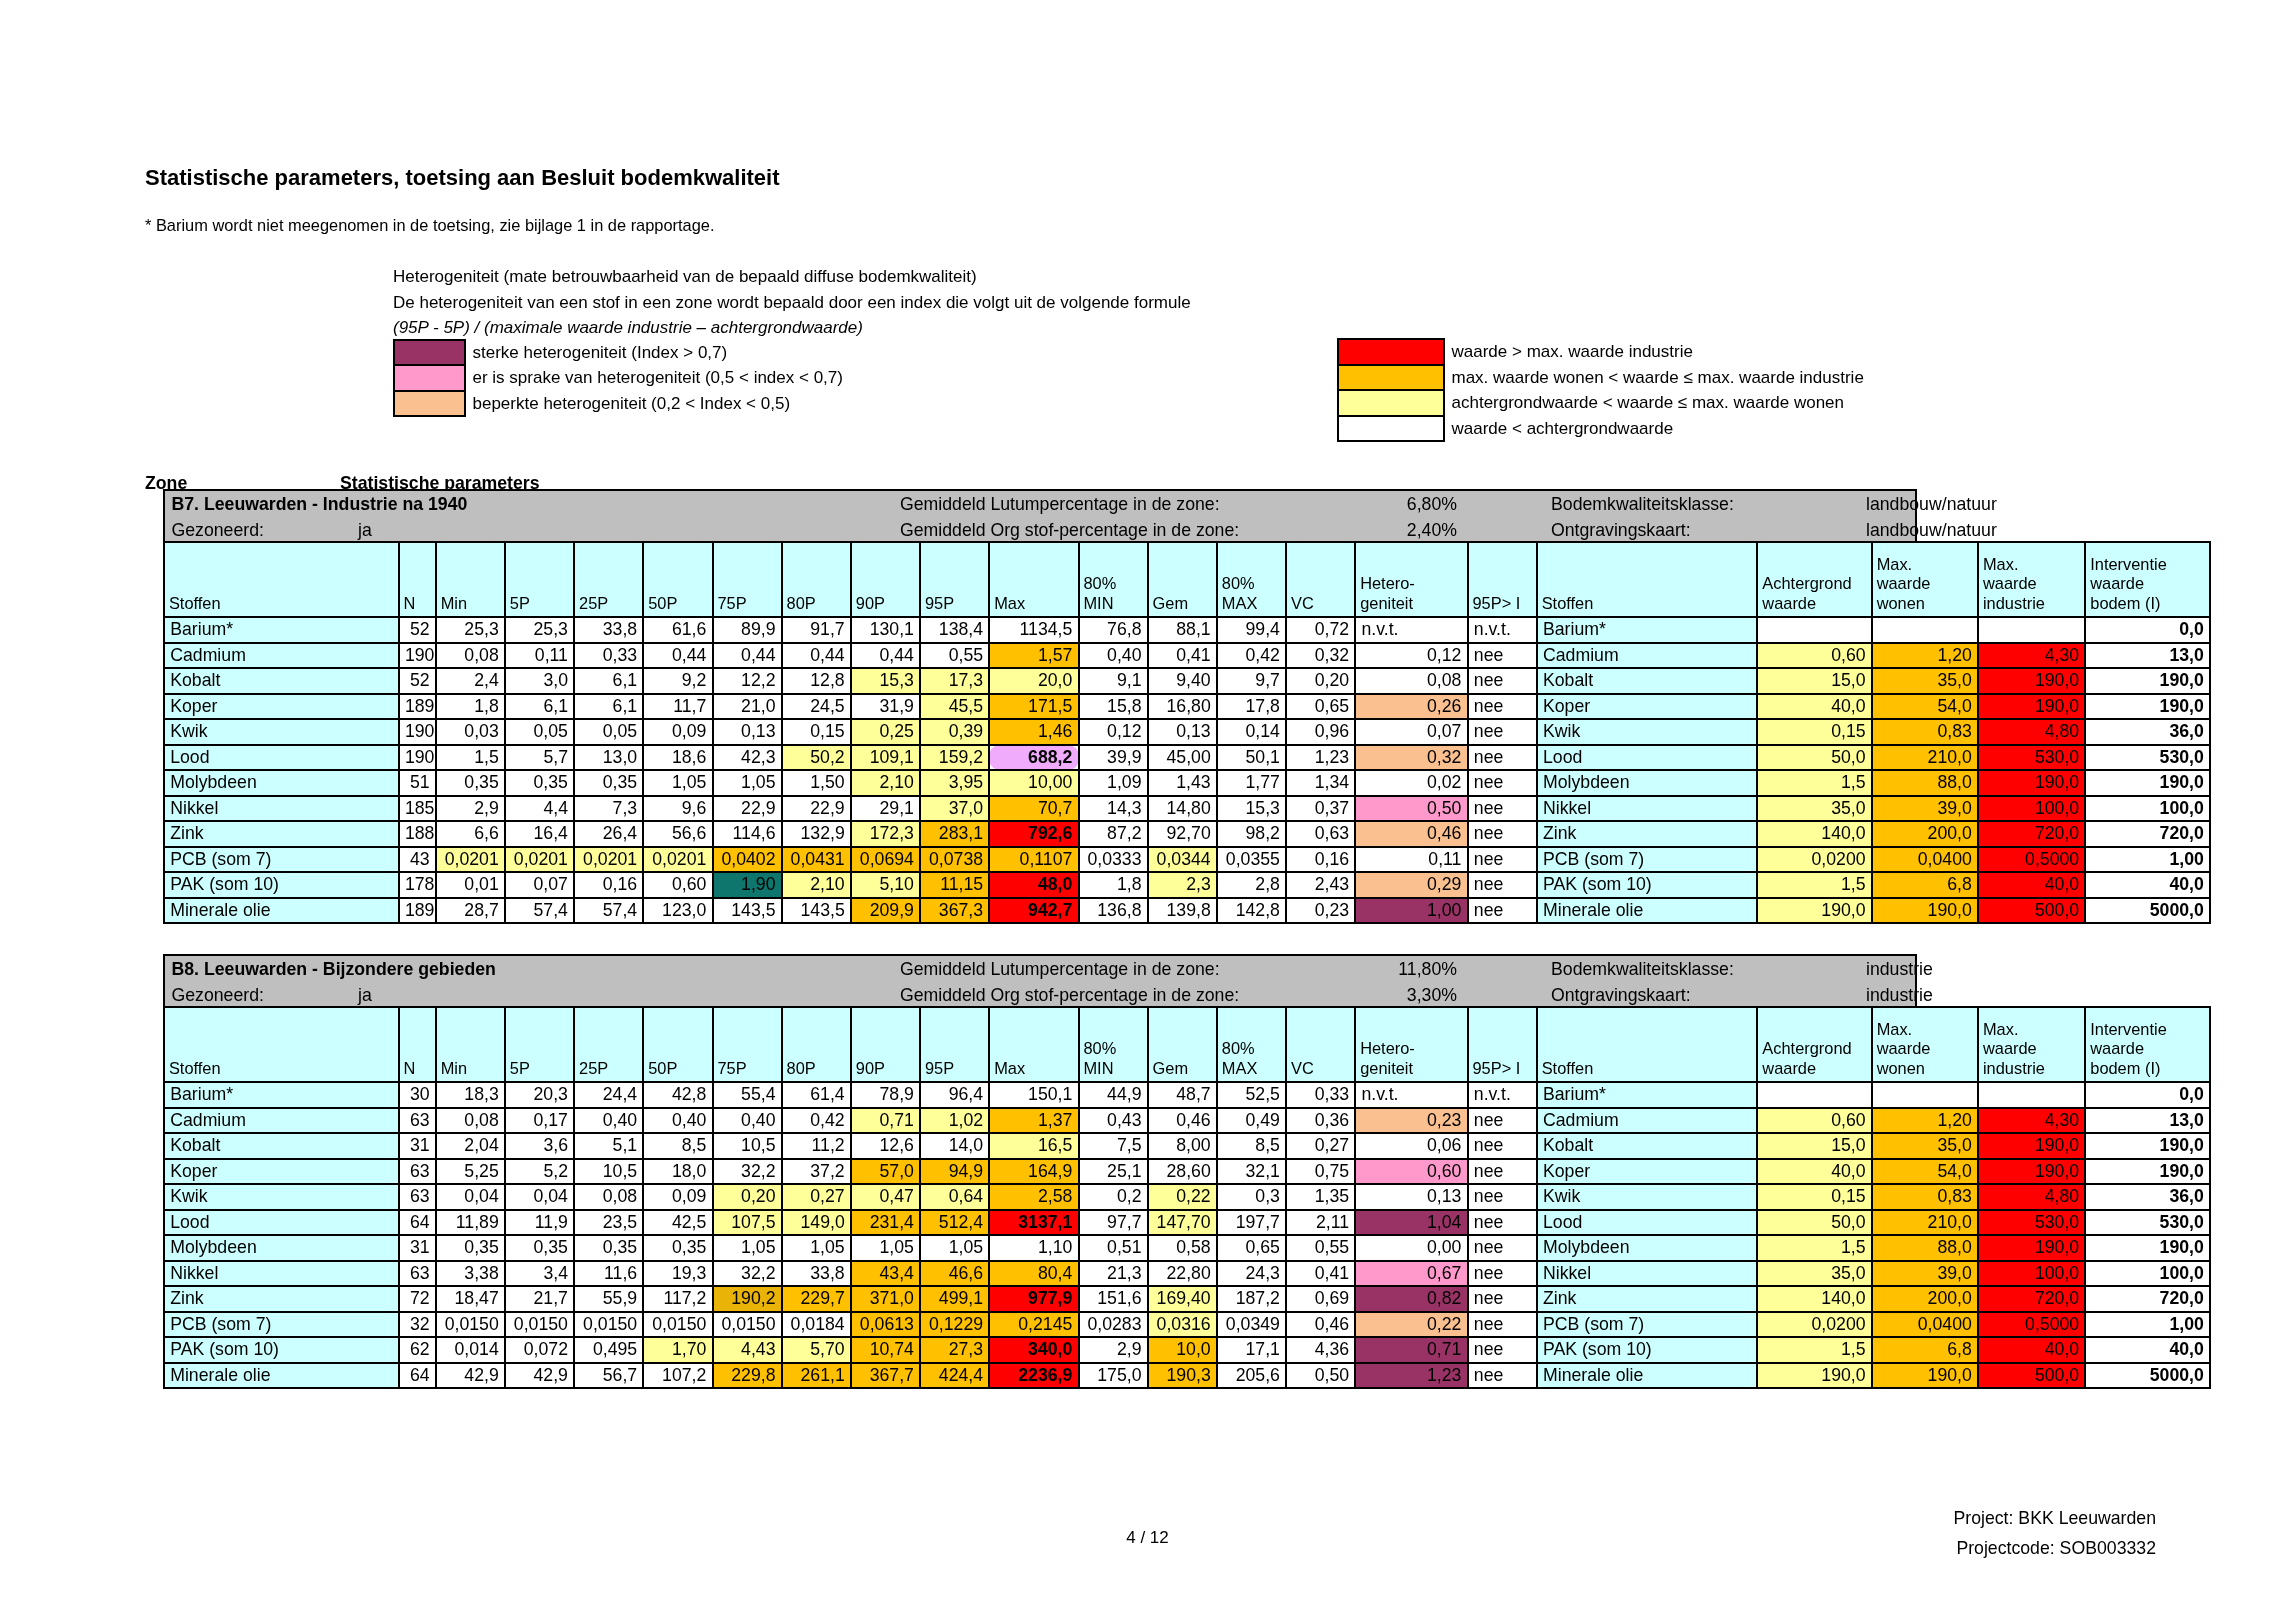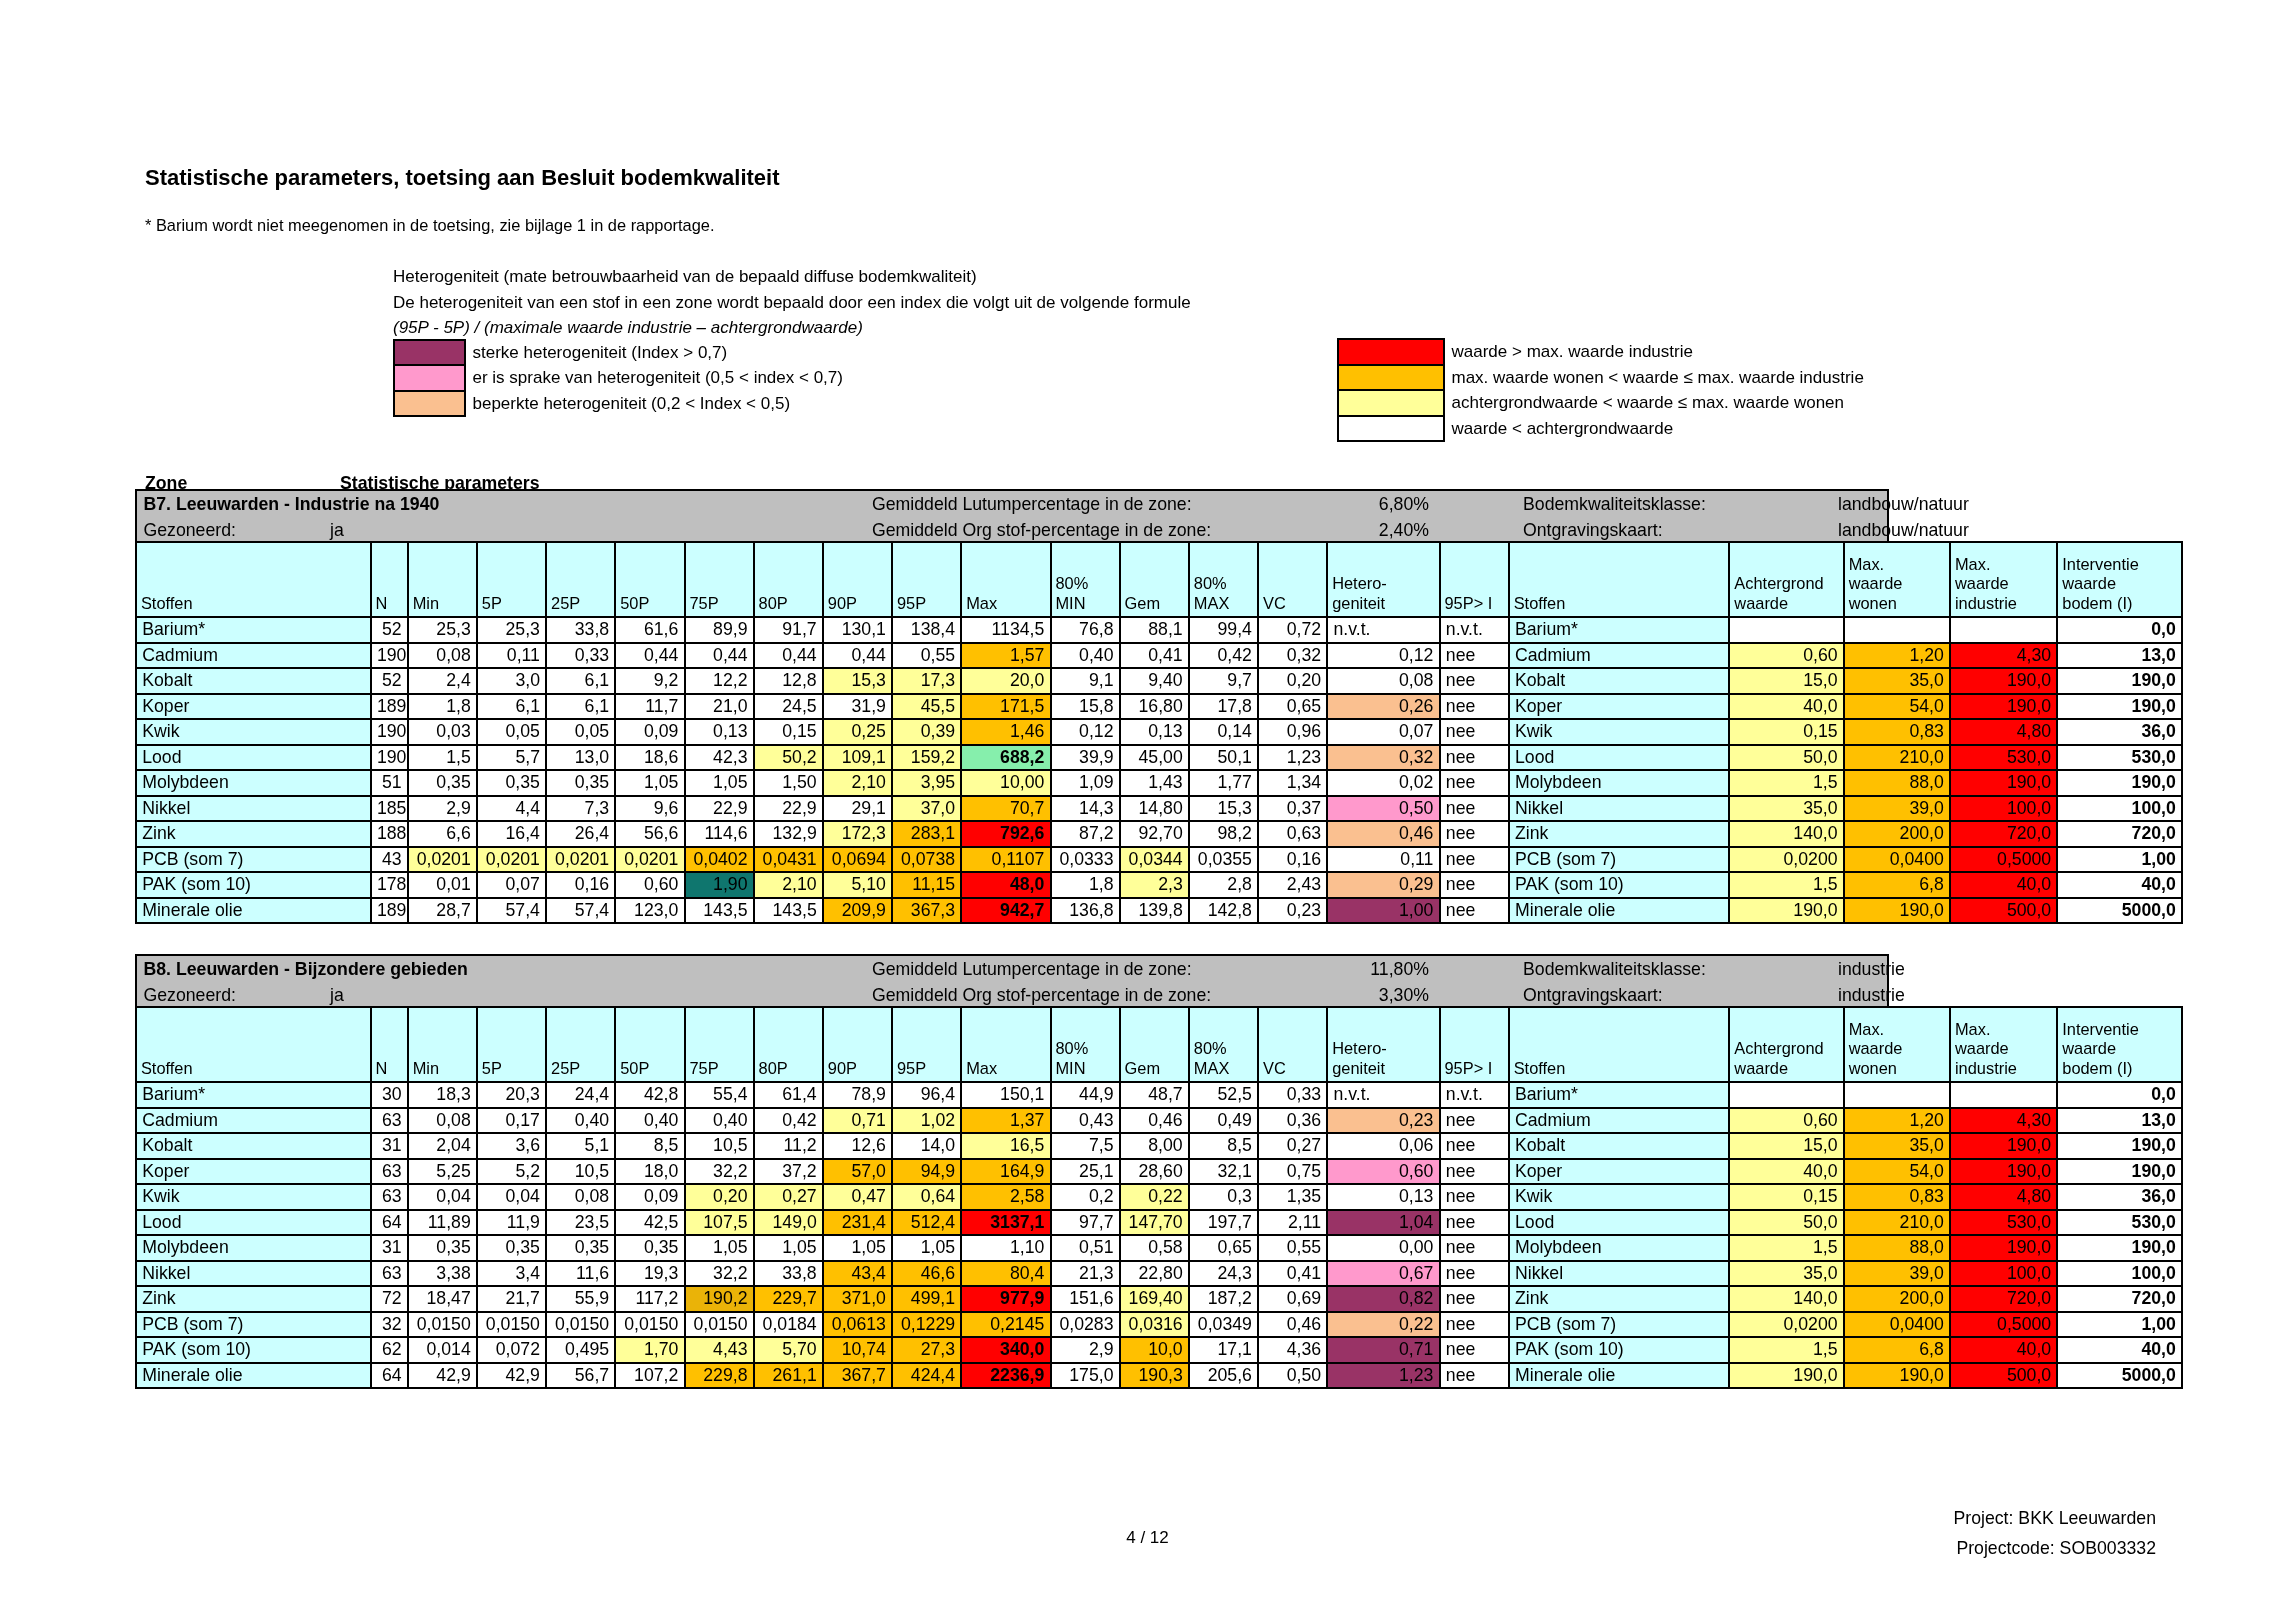--- a/index.html
+++ b/index.html
@@ -19,21 +19,21 @@
   .lg-swatch{box-sizing:border-box;border:2px solid #000;margin-top:-2px;}
   #hetero-legend .lg-swatch{width:73px;}
   #value-legend{left:1337px;top:340px;font-size:17px;}
   #value-legend .lg-swatch{width:108px;}
   .lg-label{padding-left:6.5px;line-height:24px;white-space:nowrap;}
 
   
   .zone-col-label{top:473px;font-size:17.7px;font-weight:bold;white-space:nowrap;}
 
   
-  .zone{position:absolute;left:135px;width:1754px;}
+  .zone{position:absolute;left:163px;width:1754px;}
   .band{
     position:relative;height:52px;background:#BFBFBF;box-sizing:border-box;
     border:2.6px solid #000;border-bottom:none;font-size:17.7px;
   }
   .band span{position:absolute;line-height:26px;white-space:nowrap;}
   table{border-collapse:collapse;table-layout:fixed;width:2048px;}
   th,td{
     border:2px solid #000;box-sizing:border-box;overflow:hidden;
     font-size:17.7px;white-space:nowrap;padding:0 5.2px;height:25.5px;
   }
@@ -302,21 +302,21 @@
             <td class="stof">Lood</td>
             <td class="num">190</td>
             <td class="num">1,5</td>
             <td class="num">5,7</td>
             <td class="num">13,0</td>
             <td class="num">18,6</td>
             <td class="num">42,3</td>
             <td class="num" style="background: rgb(255, 255, 153);">50,2</td>
             <td class="num" style="background: rgb(255, 255, 153);">109,1</td>
             <td class="num" style="background: rgb(255, 255, 153);">159,2</td>
-            <td class="num bold" style="background: #86efac;">688,2</td>
+            <td class="num bold" style="background: #f0abfc; border-radius: 11px;">688,2</td>
             <td class="num">39,9</td>
             <td class="num">45,00</td>
             <td class="num">50,1</td>
             <td class="num">1,23</td>
             <td class="num" style="background: rgb(250, 192, 144);">0,32</td>
             <td class="txt">nee</td>
             <td class="stof">Lood</td>
             <td class="num" style="background: rgb(255, 255, 153);">50,0</td>
             <td class="num" style="background: rgb(255, 192, 0);">210,0</td>
             <td class="num" style="background: rgb(255, 0, 0);">530,0</td>

